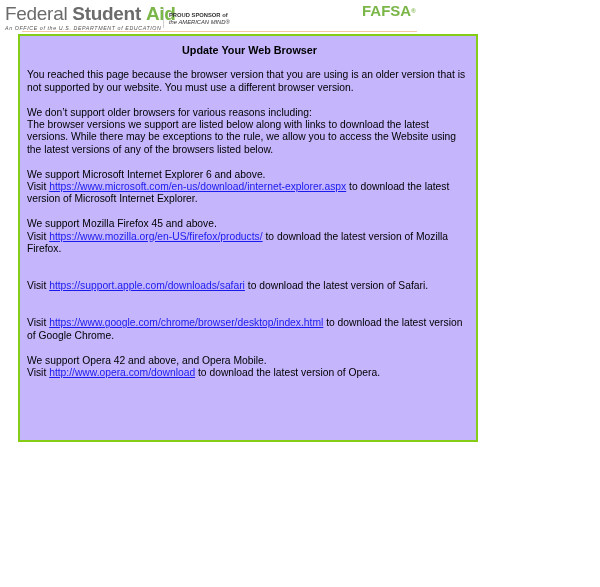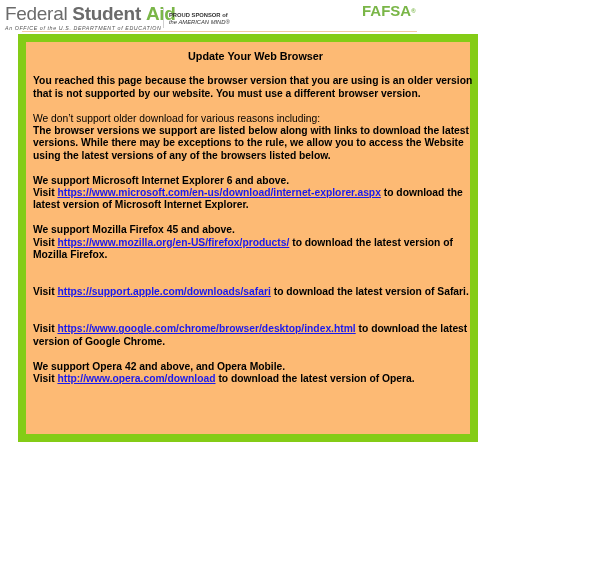--- a/index.html
+++ b/index.html
@@ -13,24 +13,24 @@
   .fsa-name .f3 { color: #7ab648; font-weight: bold; margin-top: 8px; }
   .fsa-sub { font-size: 5.3px; font-style: italic; color: #555; letter-spacing: 0.6px; margin-top: 1px; white-space: nowrap; }
   .divider-v { position: absolute; left: 163px; top: 8px; width: 1px; height: 20px; background: #cfcfcf; }
   .sponsor { position: absolute; left: 169px; top: 12px; font-size: 5.8px; line-height: 7px; color: #333; font-weight: bold; white-space: nowrap; }
   .sponsor .ital { font-style: italic; font-weight: normal; }
   .fafsa { position: absolute; left: 362px; top: 3px; font-size: 15px; font-weight: bold; color: #7ab648; line-height: 16px; }
   .fafsa sup { font-size: 6px; vertical-align: top; color: #7ab648; }
   .fafsa-full { position: absolute; left: 235px; top: 34px; font-size: 12px; font-weight: bold; color: #1f7fb5; white-space: nowrap; }
   .header-line { position: absolute; left: 22px; top: 31px; width: 395px; height: 1px; background: #f2c9a0; }
 
-  .box { position: absolute; left: 18px; top: 34px; width: 460px; height: 408px; border: 8px solid #84cc16; box-sizing: border-box; background: #fdba74; }
+  .box { position: absolute; left: 18px; top: 34px; width: 460px; height: 408px; border: 2px solid #84cc16; box-sizing: border-box; background: #c4b5fd; }
   .content { position: absolute; left: 7px; top: 8px; width: 445px; font-size: 10.3px; line-height: 12.4px; }
   .title { text-align: center; font-weight: bold; font-size: 10.8px; margin-bottom: 13px; }
-  p { margin: 0 0 12.4px 0; font-weight: bold; }
+  p { margin: 0 0 12.4px 0; }
   ul { margin: 0 0 12.4px 0; padding-left: 28px; }
   ul li { margin: 0; padding-left: 0; }
   a { color: #1a1aee; text-decoration: underline; }
 </style>
 </head>
 <body>
 
 <div class="header">
   <div class="fsa-logo">
     <div class="fsa-name"><span class="f1">Federal</span> <span class="f2">Student</span> <span class="f3">Aid</span></div>
@@ -45,21 +45,21 @@
   <div class="fafsa-full">Free Application for Federal Student Aid</div>
   <div class="header-line"></div>
 </div>
 
 <div class="box">
   <div class="content">
     <div class="title">Update Your Web Browser</div>
 
     <p>You reached this page because the browser version that you are using is an older version that is not supported by our website.  You must use a different browser version.</p>
 
-    <div>We don’t support older download for various reasons including:</div>
+    <div>We don’t support older browsers for various reasons including:</div>
 
     <p>The browser versions we support are listed below along with links to download the latest versions.  While there may be exceptions to the rule, we allow you to access the Website using the latest versions of any of the browsers listed below.</p>
 
     <p>
       <span>We support Microsoft Internet Explorer 6 and above.</span><br>
       <span>Visit</span>
       <a href="#">https://www.microsoft.com/en-us/download/internet-explorer.aspx</a>
       <span>to download the latest version of Microsoft Internet Explorer.</span>
     </p>
 

